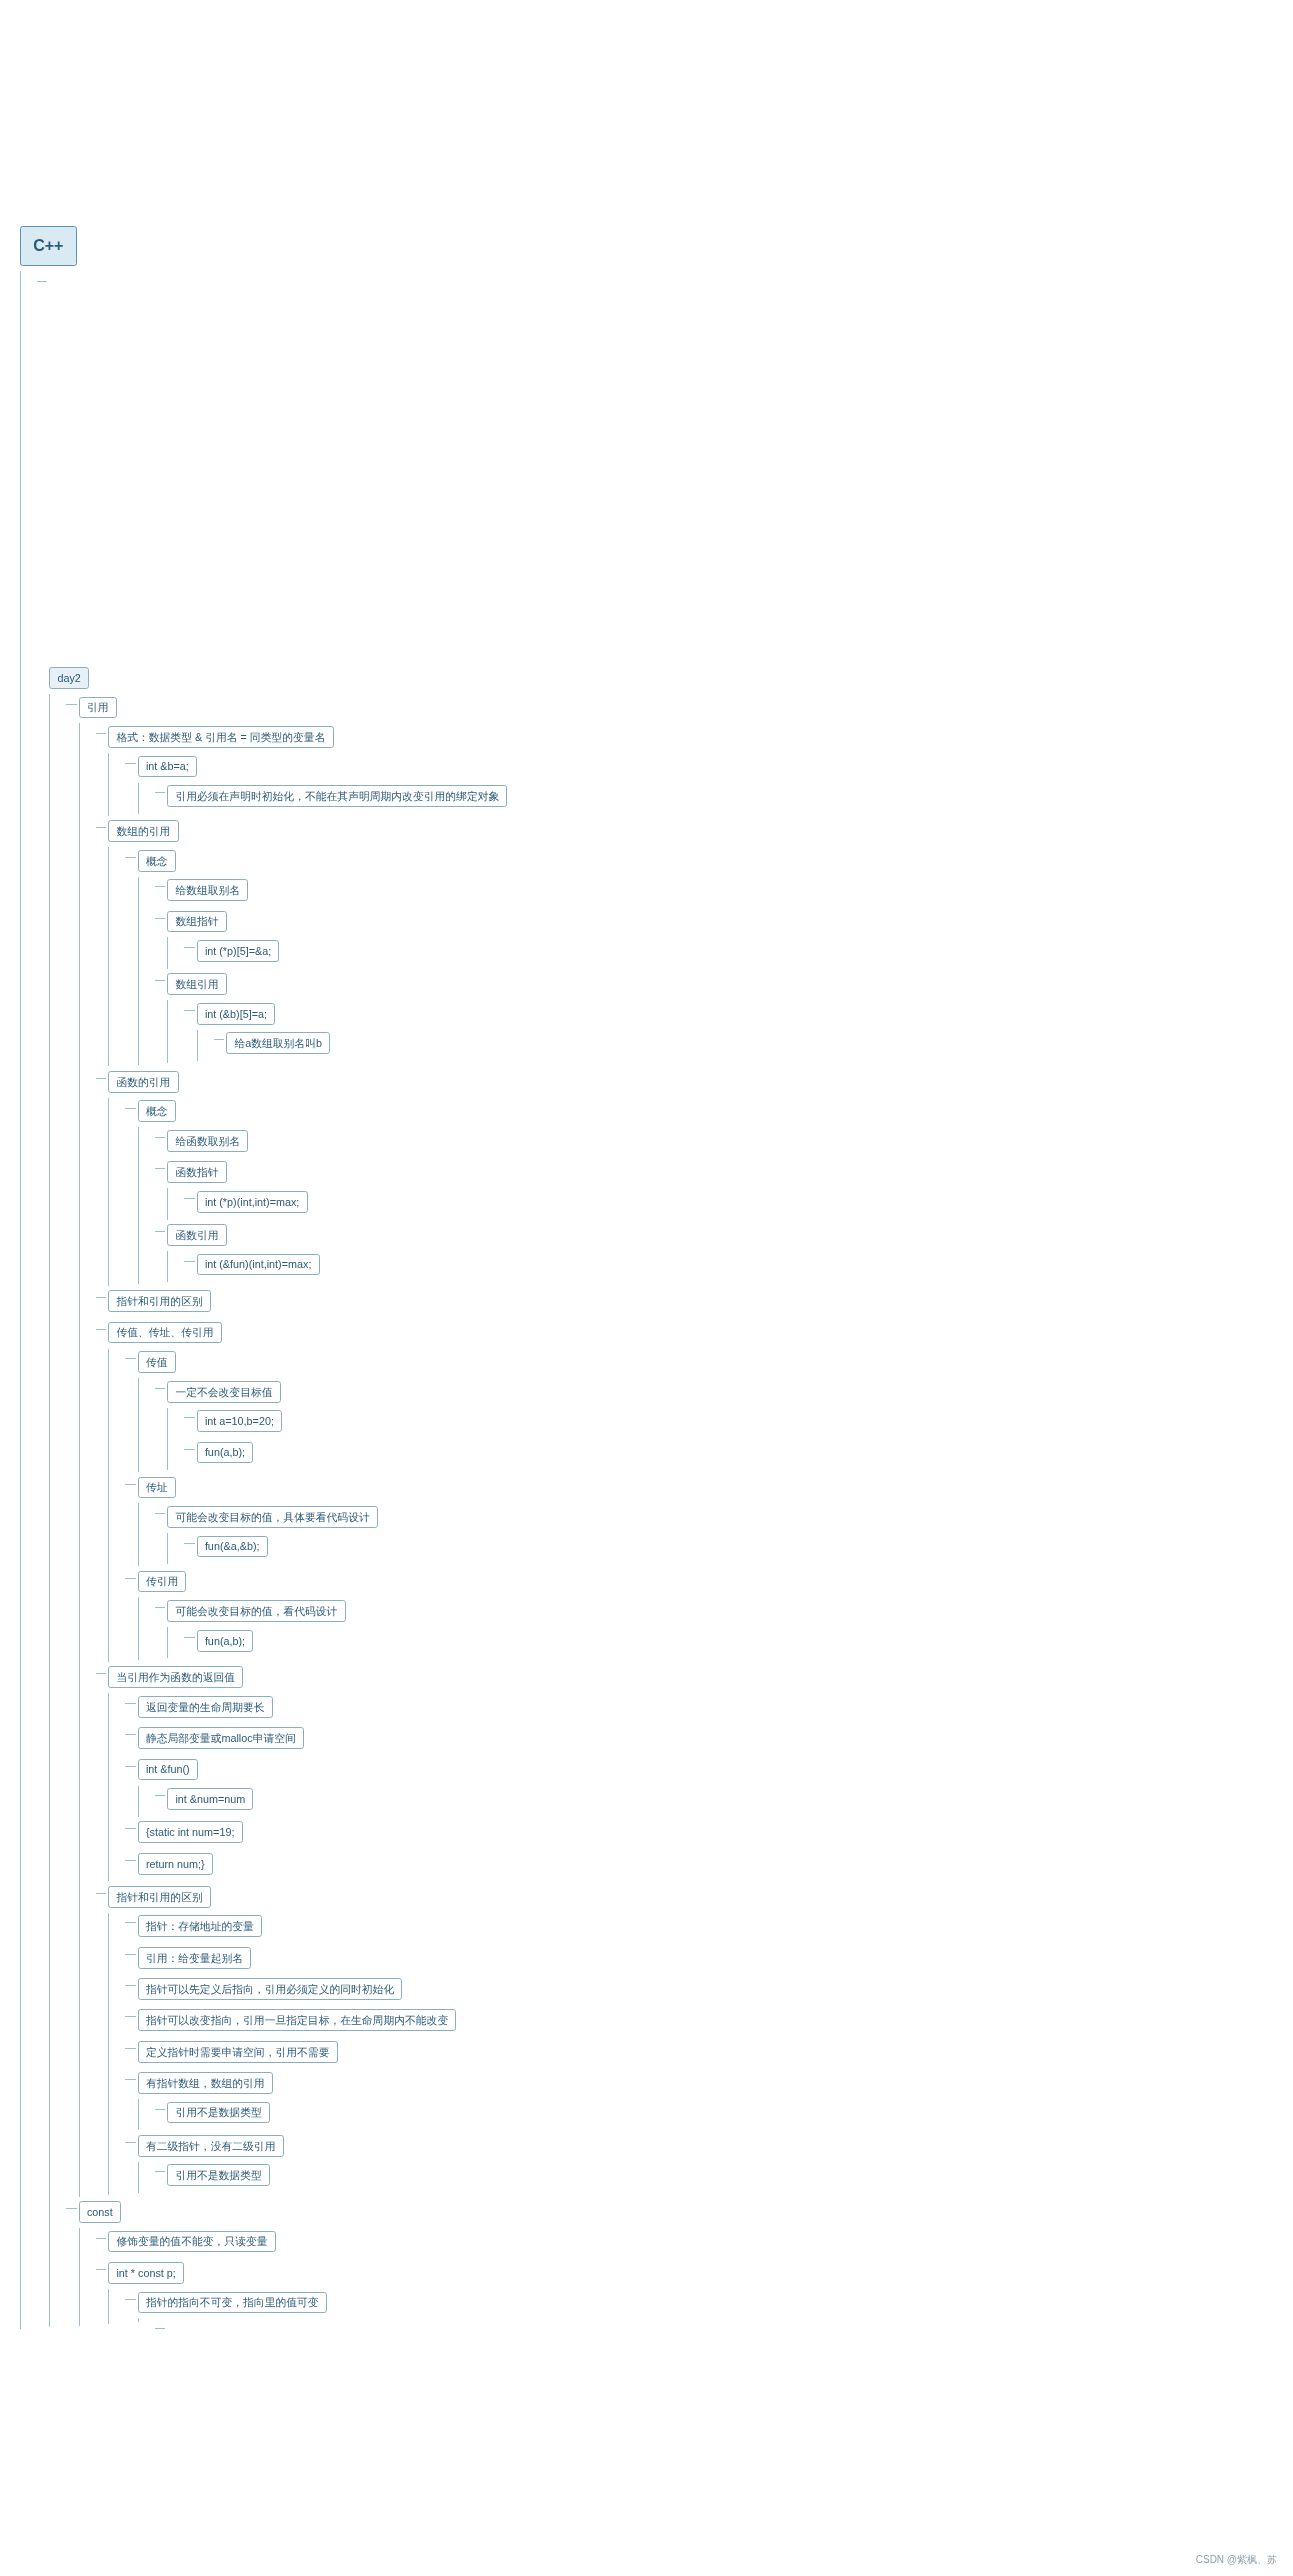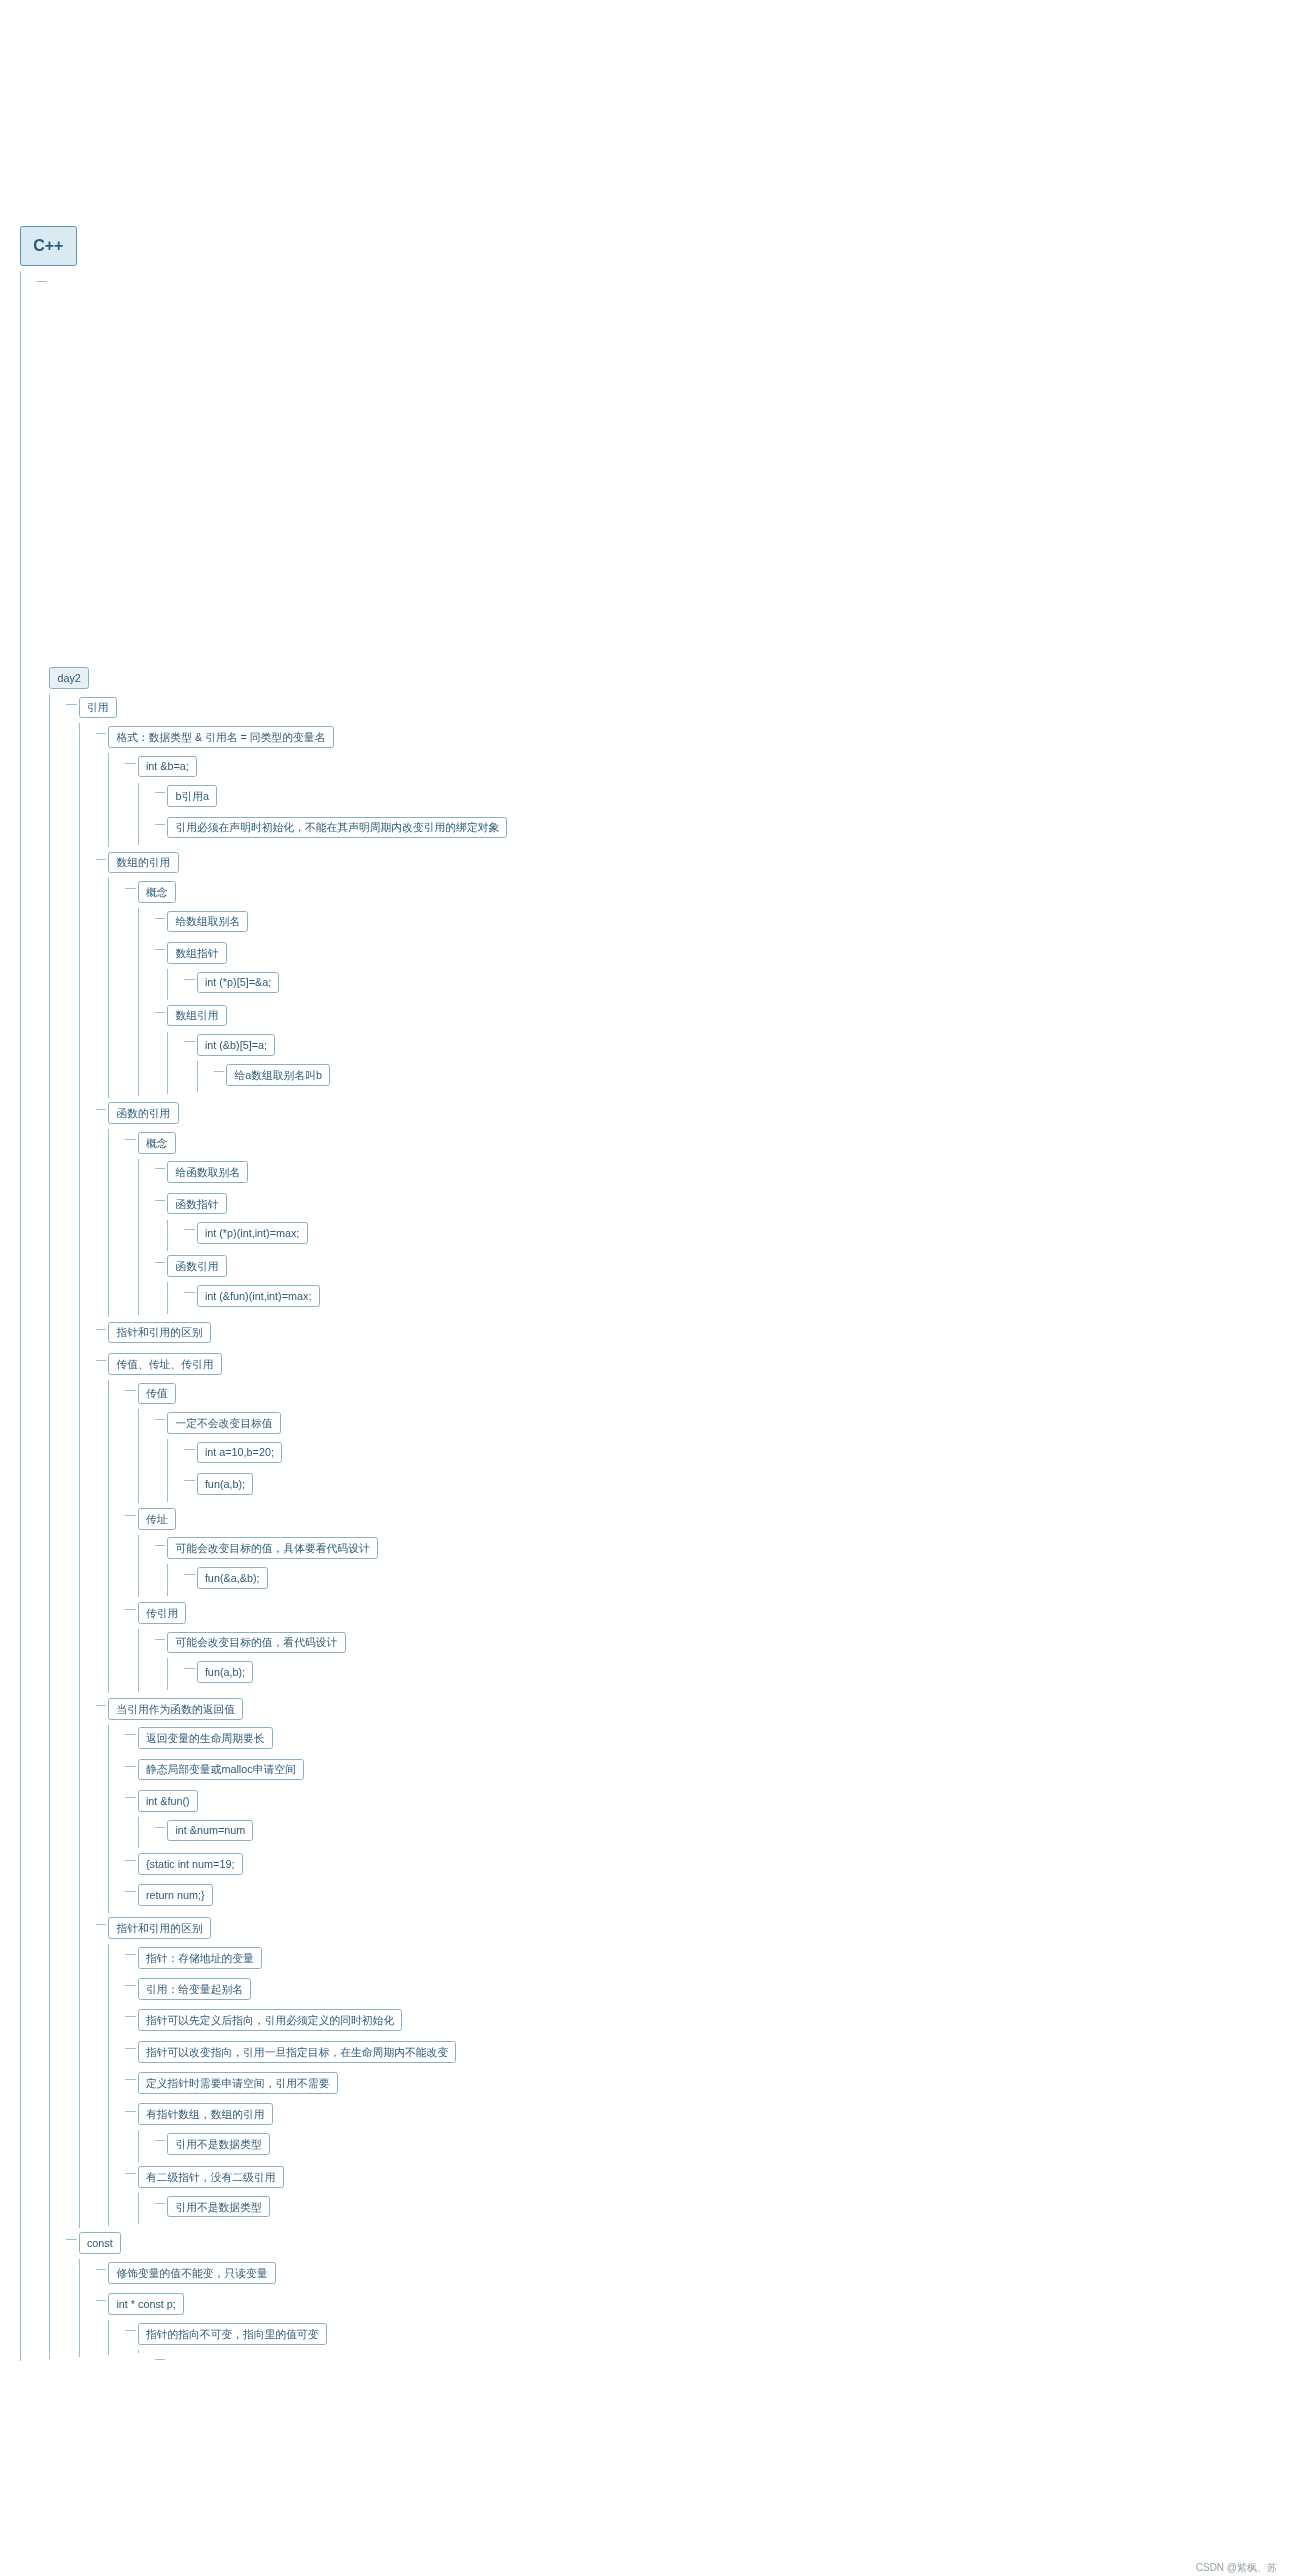--- a/index.html
+++ b/index.html
@@ -43,40 +43,39 @@
     font-weight: 600;
     padding: 7.2px 12.5px;
   }
   .sub {
     background: #e6f0f5;
   }
   .pad-cpp { margin-top: 224px; display:inline-block; }
   .pad-day2 { margin-top: 394px; display:inline-block; }
   .footer {
     position: fixed;
-    bottom: 1px; right: 16px;
+    bottom: 9px; right: 16px;
     font-size: 10px;
     color: #93a0a8;
   }
 </style>
 </head>
 <body>
 
 <div class="wrap mind">
   <ul>
     <li>
       <span class="nodebox root pad-cpp">C++</span>
       <ul>
         <li>
           <span class="nodebox sub pad-day2">day2</span>
           <ul id="tree-mount">
               <li><span class="nodebox">引用</span><ul>
                   <li><span class="nodebox">格式：数据类型 &amp; 引用名 = 同类型的变量名</span><ul>
                       <li><span class="nodebox">int &amp;b=a;</span><ul>
-                          <li><span class="nodebox">b引用a</span></li>
                           <li><span class="nodebox">引用必须在声明时初始化，不能在其声明周期内改变引用的绑定对象</span></li>
                         </ul></li>
                     </ul></li>
                   <li><span class="nodebox">数组的引用</span><ul>
                       <li><span class="nodebox">概念</span><ul>
                           <li><span class="nodebox">给数组取别名</span></li>
                           <li><span class="nodebox">数组指针</span><ul>
                               <li><span class="nodebox">int (*p)[5]=&amp;a;</span></li>
                             </ul></li>
                           <li><span class="nodebox">数组引用</span><ul>

